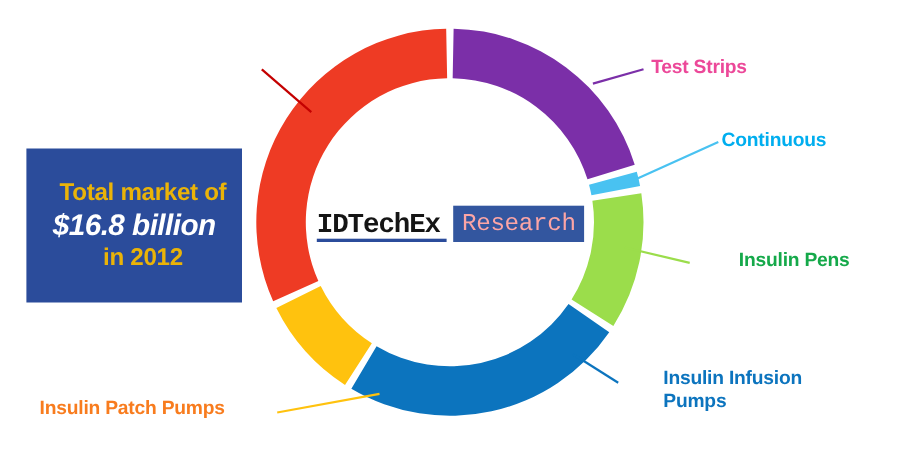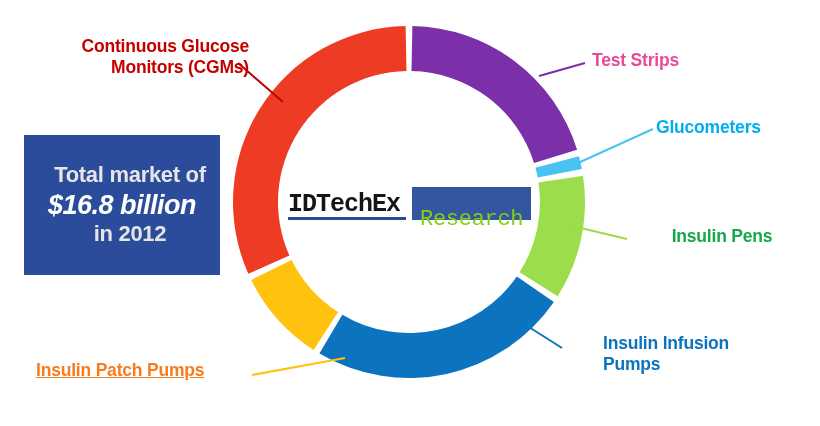--- a/index.html
+++ b/index.html
@@ -51,21 +51,21 @@
     background: #2B4C9B;
     display: flex;
     flex-direction: column;
     align-items: center;
     justify-content: center;
     box-sizing: border-box;
     padding: 6px 4px;
   }
   #stat-box .line1,
   #stat-box .line3 {
-    color: #e5e5e5;
+    color: #eab308;
     font-weight: bold;
     font-size: 22px;
     line-height: 1.22;
     letter-spacing: -0.3px;
     margin-left: 16px;
   }
   #stat-box .line2 {
     color: #ffffff;
     font-weight: bold;
     font-size: 27px;
@@ -90,25 +90,25 @@
     font-size: 25px;
     letter-spacing: -1.0px;
     line-height: 30px;
     border-bottom: 3px solid #2B4C9B;
     padding: 0 6px 0 0;
     height: 30px;
     box-sizing: border-box;
   }
   #logo-research {
     background: #33569F;
-    color: #84cc16;
+    color: #fca5a5;
     font-size: 22px;
     letter-spacing: -0.3px;
     line-height: 33px;
-    padding: 16px 8px;
+    padding: 0 8px;
     margin-left: 6px;
     height: 33px;
     box-sizing: border-box;
   }
 </style>
 </head>
 <body>
 
 <div id="infographic">
 
@@ -126,33 +126,31 @@
     <g id="leader-lines">
       <line id="leader-cgm" x1="238" y1="63" x2="283" y2="102" stroke-width="2" stroke="#C40000"></line>
       <line id="leader-strips" x1="539" y1="76" x2="585" y2="63" stroke-width="2" stroke="#7B2FA8"></line>
       <line id="leader-glucometers" x1="578" y1="163" x2="653" y2="129" stroke-width="2" stroke="#49C2F1"></line>
       <line id="leader-pens" x1="568" y1="225" x2="627" y2="239" stroke-width="2" stroke="#9BDD4B"></line>
       <line id="leader-infusion" x1="521" y1="322" x2="562" y2="348" stroke-width="2" stroke="#0C74BE"></line>
       <line id="leader-patch" x1="345" y1="358" x2="252" y2="375" stroke-width="2" stroke="#FFC20E"></line>
     </g>
   </svg>
 
-  <div class="callout" id="label-cgm" style="color: rgb(196, 0, 0);">Continuous Glucose
-Monitors (CGMs)</div>
 
   <div class="callout" id="label-strips" style="color: #ec4899;">Test Strips</div>
 
-  <div class="callout" id="label-glucometers" style="color: rgb(0, 174, 239);">Glucometers</div>
+  <div class="callout" id="label-glucometers" style="color: rgb(0, 174, 239);">Continuous</div>
 
   <div class="callout" id="label-pens" style="color: rgb(21, 169, 74);">Insulin Pens</div>
 
   <div class="callout" id="label-infusion" style="color: rgb(12, 116, 190);">Insulin Infusion
 Pumps</div>
 
-  <div class="callout" id="label-patch" style="color: rgb(248, 124, 30); text-decoration: underline;">Insulin Patch Pumps</div>
+  <div class="callout" id="label-patch" style="color: rgb(248, 124, 30);">Insulin Patch Pumps</div>
 
   <div id="stat-box">
     <div class="line1">Total market of</div>
     <div class="line2">$16.8 billion</div>
     <div class="line3">in 2012</div>
   </div>
 
   <div id="center-logo">
     <div id="logo-word">IDTechEx</div>
     <div id="logo-research">Research</div>

